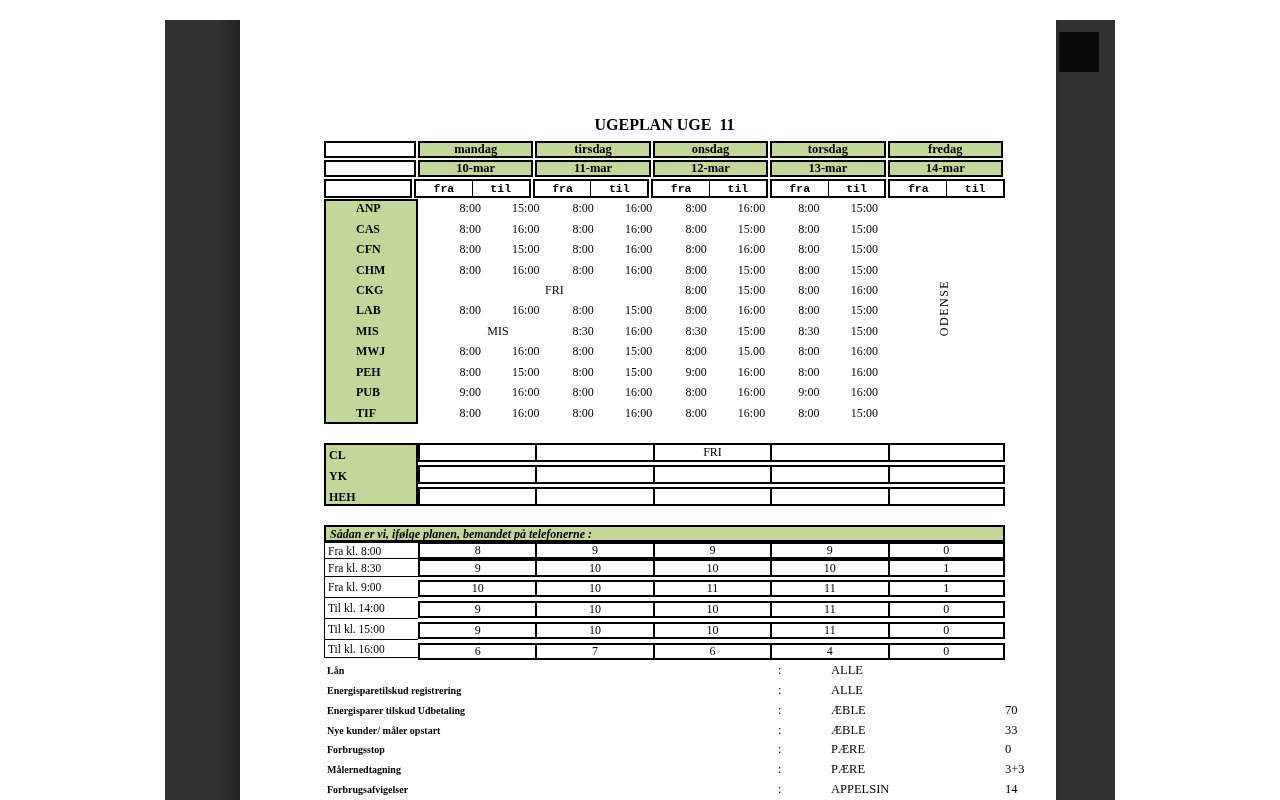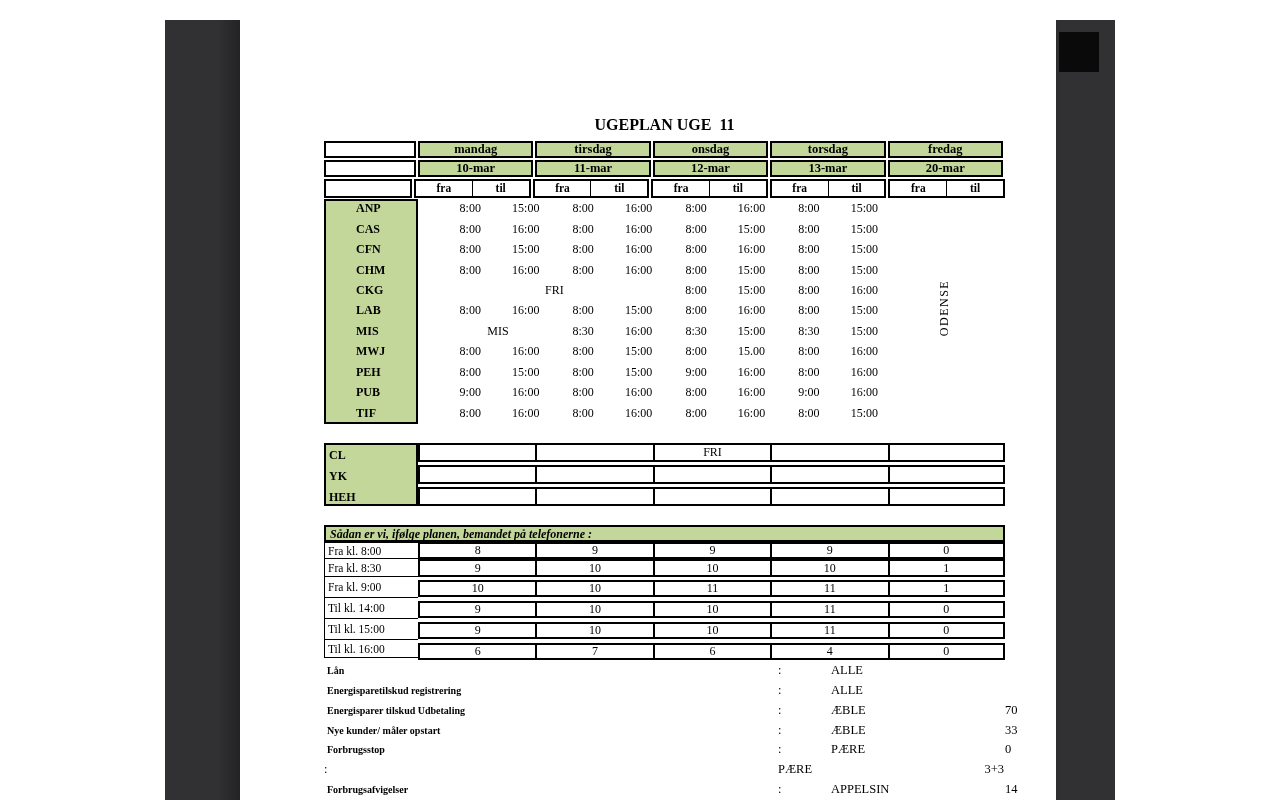--- a/index.html
+++ b/index.html
@@ -17,21 +17,21 @@
 
   .doc-title{position:absolute;left:68px;top:96px;width:681px;text-align:center;
     font-weight:bold;font-size:16px;white-space:pre;}
 
   
   .week-table{position:absolute;left:68px;top:121px;width:681px;}
   .wt-hrow{display:flex;gap:2px;margin-bottom:2px;}
   .h-label{width:92px;border:2px solid #000;box-sizing:border-box;background:#fff;}
   .h-day{width:115.4px;border:2px solid #000;box-sizing:border-box;background:var(--green,#c4d79b);
     text-align:center;font-weight:bold;font-size:12.5px;display:flex;align-items:center;justify-content:center;}
-  .h-sub{width:122px;border:2px solid #000;box-sizing:border-box;background:#fff;display:flex;}
+  .h-sub{width:122px;border:2px solid #000;box-sizing:border-box;background:#fff;display:flex;font-family:Liberation Mono, monospace;}
   .h-sub span{flex:1;text-align:center;font-weight:bold;font-size:11.5px;line-height:15px;}
   .h-sub span:first-child{border-right:1px solid #000;}
   .r1{height:17px;}
   .r2{height:17px;}
   .r3{height:19px;margin-bottom:0;}
   .wt-body{position:relative;margin-top:0.5px;padding-left:28px;}
   .green-block{position:absolute;left:0;top:0;width:94px;height:225px;
     background:var(--green,#c4d79b);border:2px solid #000;box-sizing:border-box;z-index:0;}
   .wt-row{display:flex;gap:2px;height:20.45px;align-items:center;position:relative;z-index:1;}
   .wt-rowlabel{width:92px;box-sizing:border-box;padding-left:4px;font-weight:bold;font-size:12px;}
@@ -94,21 +94,21 @@
           <div class="h-day r1">onsdag</div>
           <div class="h-day r1">torsdag</div>
           <div class="h-day r1">fredag</div>
         </div>
         <div class="wt-hrow r2">
           <div class="h-label r2"></div>
           <div class="h-day r2">10-mar</div>
           <div class="h-day r2">11-mar</div>
           <div class="h-day r2">12-mar</div>
           <div class="h-day r2">13-mar</div>
-          <div class="h-day r2">20-mar</div>
+          <div class="h-day r2">14-mar</div>
         </div>
         <div class="wt-hrow r3">
           <div class="h-label r3"></div>
           <div class="h-sub r3">
             <span>fra</span>
             <span>til</span>
           </div>
           <div class="h-sub r3">
             <span>fra</span>
             <span>til</span>
@@ -488,20 +488,21 @@
         <div class="task-value">ÆBLE</div>
         <div class="task-num">33</div>
       </div>
       <div class="task-row">
         <div class="task-label">Forbrugsstop</div>
         <div class="task-colon">:</div>
         <div class="task-value">PÆRE</div>
         <div class="task-num">0</div>
       </div>
       <div class="task-row">
+        <div class="task-label">Målernedtagning</div>
         <div class="task-colon">:</div>
         <div class="task-value">PÆRE</div>
         <div class="task-num">3+3</div>
       </div>
       <div class="task-row">
         <div class="task-label">Forbrugsafvigelser</div>
         <div class="task-colon">:</div>
         <div class="task-value">APPELSIN</div>
         <div class="task-num">14</div>
       </div>

